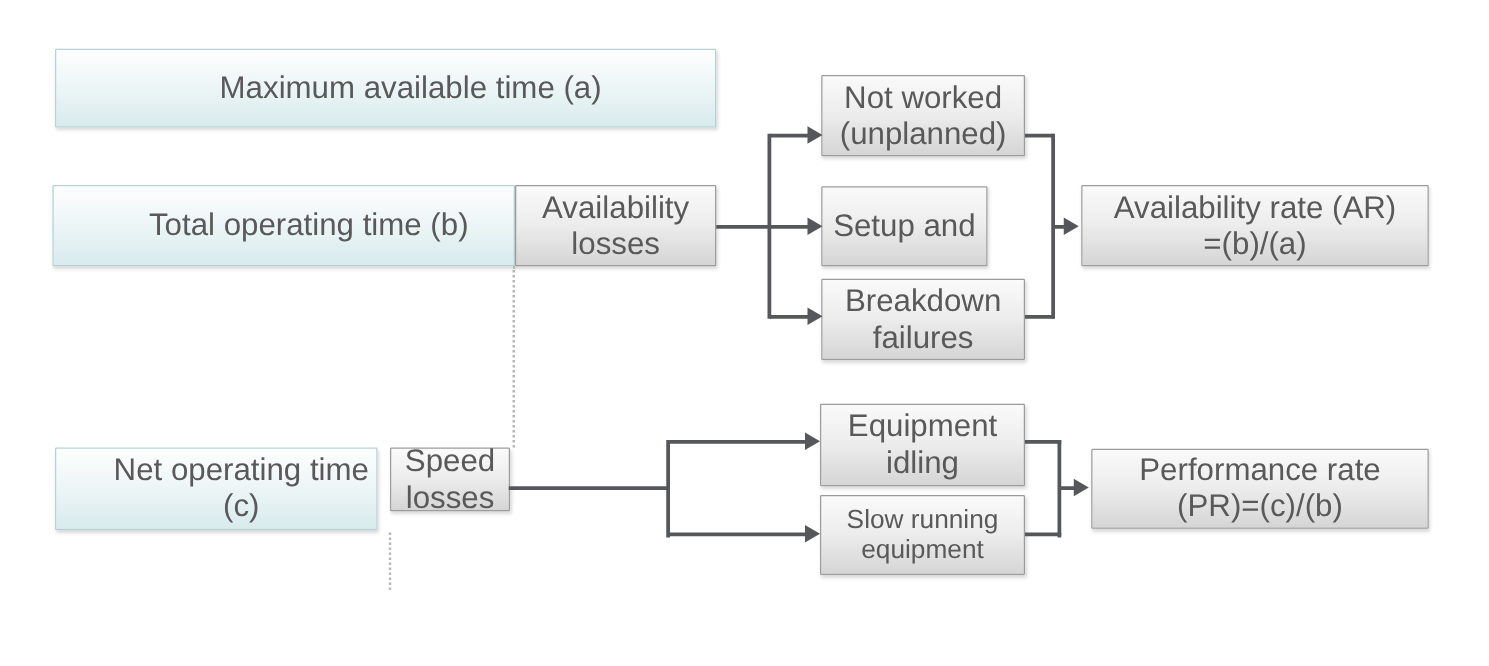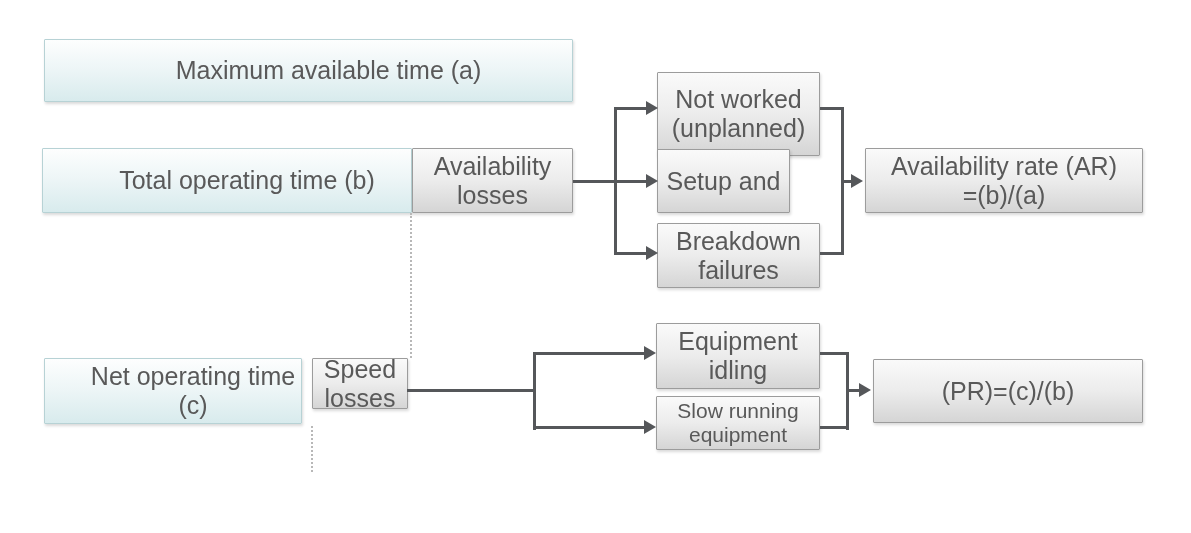--- a/index.html
+++ b/index.html
@@ -80,50 +80,51 @@
   <div class="node teal" style="left:44px;top:358px;width:258px;height:66px">
     <span class="ln">Net operating time</span>
     <span class="ln">(c)</span>
   </div>
 
   <div class="node gray" style="left:312px;top:358px;width:96px;height:51px">
     <span class="ln">Speed</span>
     <span class="ln">losses</span>
   </div>
 
-  <div class="node gray" style="left:657px;top:72px;width:163px;height:84px">
+  <div class="node gray" style="left:657px;top:60px;width:163px;height:65px">
     <span class="ln">Not worked</span>
     <span class="ln">(unplanned)</span>
   </div>
 
   <div class="node gray" style="left:657px;top:149px;width:133px;height:64px">
     <span class="ln">Setup and</span>
   </div>
 
   <div class="node gray" style="left:657px;top:223px;width:163px;height:65px">
     <span class="ln">Breakdown</span>
     <span class="ln">failures</span>
   </div>
 
   <div class="node gray" style="left:656px;top:323px;width:164px;height:66px">
     <span class="ln">Equipment</span>
     <span class="ln">idling</span>
   </div>
 
-  <div class="node gray small" style="left:656px;top:396px;width:164px;height:54px">
+  <div class="node gray small" style="left:656px;top:396px;width:164px;height:64px">
     <span class="ln">Slow running</span>
     <span class="ln">equipment</span>
   </div>
 
   <div class="node gray" style="left:865px;top:148px;width:278px;height:65px">
     <span class="ln">Availability rate (AR)</span>
     <span class="ln">=(b)/(a)</span>
   </div>
 
   <div class="node gray" style="left:873px;top:359px;width:270px;height:64px">
+    <span class="ln">Performance rate</span>
     <span class="ln">(PR)=(c)/(b)</span>
   </div>
 
   <div class="cline" style="left:573px;top:180px;width:75px;height:3px"></div>
   <div class="ah" style="left:646px;top:174px"></div>
   <div class="cline" style="left:614px;top:107px;width:3px;height:148px"></div>
   <div class="cline" style="left:616px;top:107px;width:32px;height:3px"></div>
   <div class="ah" style="left:646px;top:101px"></div>
   <div class="cline" style="left:616px;top:252px;width:32px;height:3px"></div>
   <div class="ah" style="left:646px;top:246px"></div>

